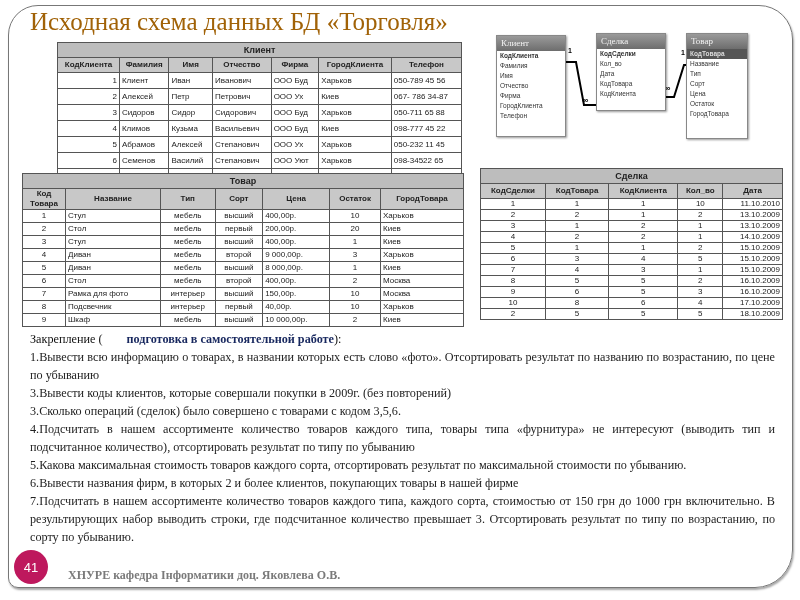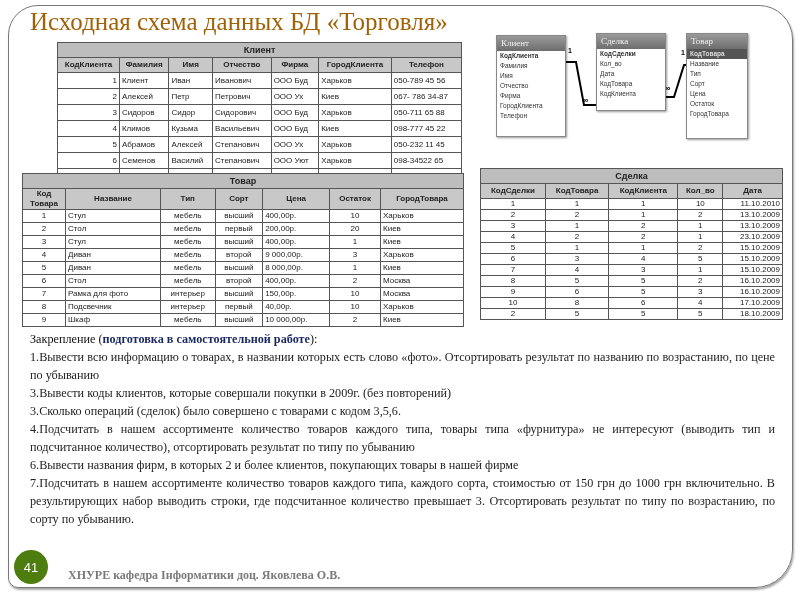--- a/index.html
+++ b/index.html
@@ -25,22 +25,22 @@
   .ent{position:absolute;border:1px solid #888;background:#fff;box-shadow:1px 1px 2px rgba(0,0,0,.4);}
   .ent .hd{background:linear-gradient(#9a9a9a,#6d6d6d);color:#f2f2f2;font-family:"Liberation Serif",serif;font-size:9px;padding:2px 4px;height:11px;}
   .ent .fl{font-size:6.5px;color:#333;line-height:10px;padding:0 3px;}
   .ent .fl.pk{font-weight:bold;}
   .ent .fl.sel{background:#555;color:#ddd;}
   .rel{position:absolute;font-size:7px;font-weight:bold;color:#000;}
   
   .tasks{position:absolute;left:30px;top:330px;width:745px;font-family:"Liberation Serif",serif;font-size:12.2px;color:#222;line-height:18px;text-align:justify;}
   .tasks p{margin:0;}
   .tasks .head{color:#111;}
-  .tasks .head b{color:#17275e;}
-  .badge{position:absolute;left:14px;top:550px;width:34px;height:34px;border-radius:50%;background:#4d7c0f;color:#fff;font-size:13px;display:flex;align-items:center;justify-content:center;font-family:"Liberation Sans",sans-serif;}
+  .tasks .head b{color:#17275e;padding-left:24px;}
+  .badge{position:absolute;left:14px;top:550px;width:34px;height:34px;border-radius:50%;background:#be185d;color:#fff;font-size:13px;display:flex;align-items:center;justify-content:center;font-family:"Liberation Sans",sans-serif;}
   .footer{position:absolute;left:68px;top:568px;font-family:"Liberation Serif",serif;font-weight:bold;font-size:12px;color:#7a7a7a;white-space:nowrap;}
   svg.lines{position:absolute;left:0;top:0;}
 </style>
 </head>
 <body>
 
 <div class="frame"></div>
 
 <div class="title">Исходная схема данных БД «Торговля»</div>
 
@@ -301,21 +301,21 @@
         <td class="c">1</td>
         <td class="c">2</td>
         <td class="c">1</td>
         <td class="r">13.10.2009</td>
       </tr>
       <tr>
         <td class="c">4</td>
         <td class="c">2</td>
         <td class="c">2</td>
         <td class="c">1</td>
-        <td class="r">23.10.2009</td>
+        <td class="r">14.10.2009</td>
       </tr>
       <tr>
         <td class="c">5</td>
         <td class="c">1</td>
         <td class="c">1</td>
         <td class="c">2</td>
         <td class="r">15.10.2009</td>
       </tr>
       <tr>
         <td class="c">6</td>
@@ -361,18 +361,19 @@
       </tr>
     </tbody>
 </table>
 
 <div class="tasks">
   <p class="head"><span>Закрепление (</span><b>подготовка в самостоятельной работе</b><span>):</span></p>
   <p>1.Вывести всю информацию о товарах, в названии которых есть слово «фото». Отсортировать результат по названию по возрастанию,  по цене по убыванию</p>
   <p>3.Вывести коды клиентов,  которые совершали  покупки  в 2009г. (без повторений)</p>
   <p>3.Сколько  операций  (сделок) было совершено с товарами  с кодом 3,5,6.</p>
   <p>4.Подсчитать в нашем ассортименте количество товаров каждого типа, товары типа «фурнитура» не интересуют (выводить тип и подсчитанное количество), отсортировать результат по типу по убыванию</p>
+  <p>5.Какова максимальная стоимость товаров каждого сорта, отсортировать результат по максимальной стоимости по убыванию.</p>
   <p>6.Вывести названия  фирм, в которых 2 и более клиентов,  покупающих  товары в нашей  фирме</p>
   <p>7.Подсчитать в нашем ассортименте количество товаров  каждого типа, каждого сорта, стоимостью от 150 грн до 1000 грн включительно. В результирующих набор выводить строки, где подсчитанное количество  превышает 3. Отсортировать результат по типу по возрастанию,  по сорту по убыванию.</p>
 </div>
 
 <div class="badge">41</div>
 <div class="footer">ХНУРЕ кафедра Інформатики доц. Яковлева О.В.</div>
 
 </body></html>

